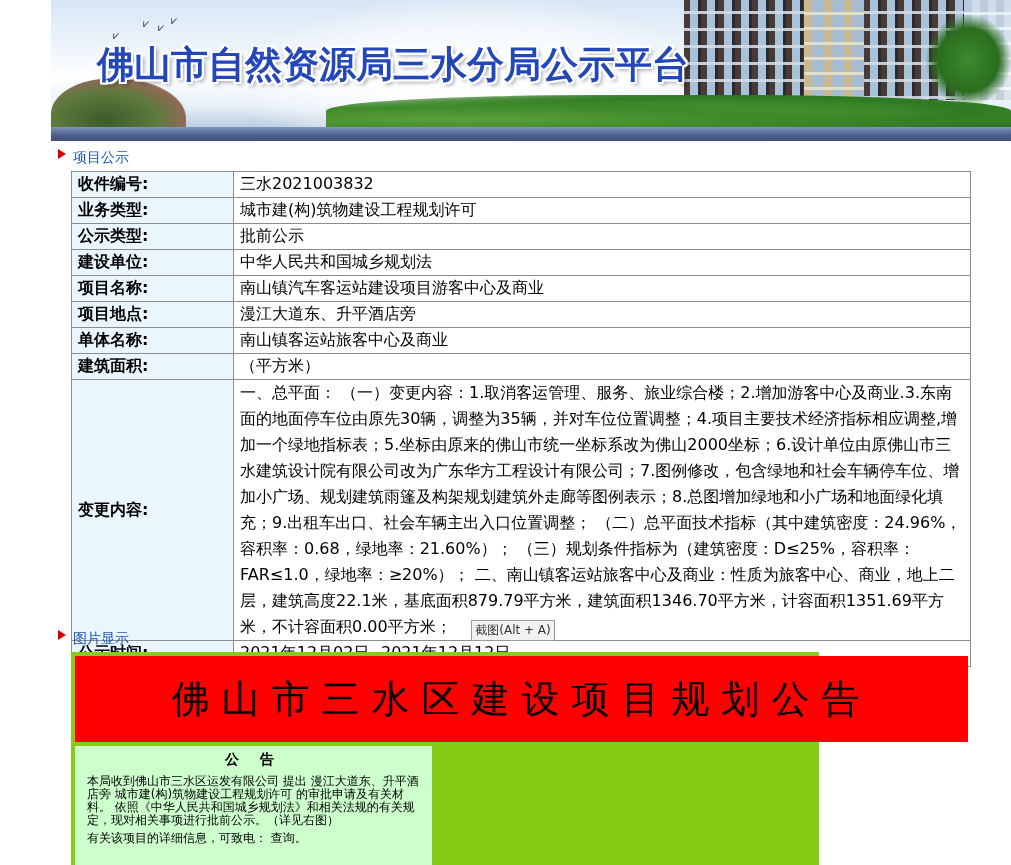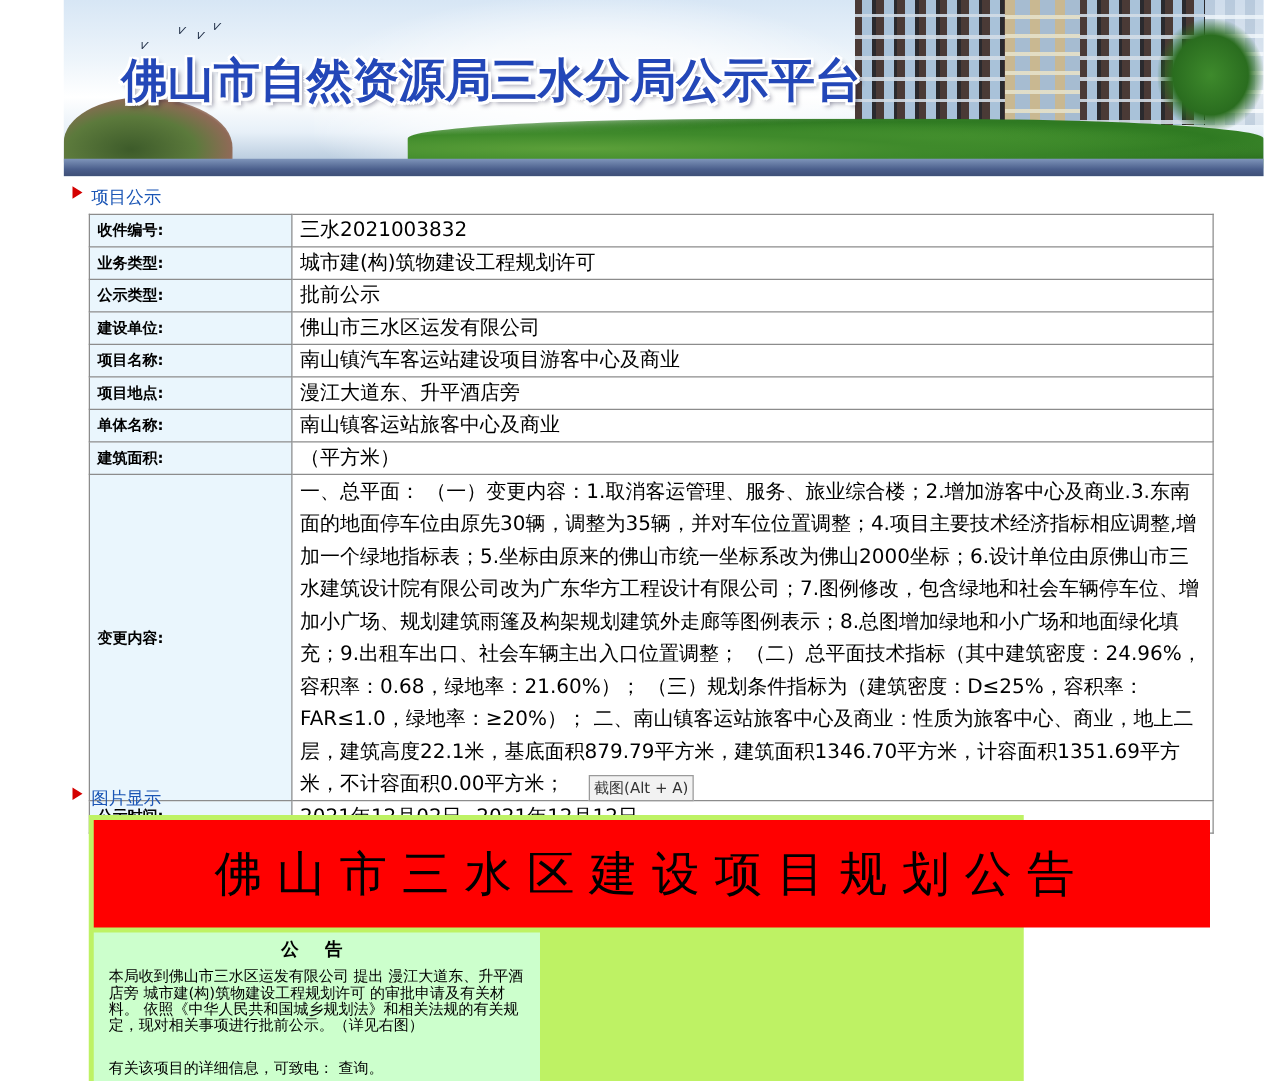--- a/index.html
+++ b/index.html
@@ -48,37 +48,37 @@
     }
 
     
     .section-head { position: absolute; left: 58px; height: 18px; display: flex; align-items: flex-start; }
     .section-head .tri { width: 0; height: 0; border-top: 5px solid transparent; border-bottom: 5px solid transparent; border-left: 8px solid #d40000; margin-right: 7px; }
     .section-head .label { font-size: 14px; color: #1a55b5; }
 
     
     .info-table { position: absolute; left: 71px; top: 171px; width: 900px; border-collapse: collapse; }
     .info-table td { border: 1px solid #8c8c8c; height: 26px; vertical-align: middle; }
-    .info-table td.k { width: 162px; background: #eaf6fd; padding-left: 6px; font-weight: bold; font-size: 12px; color: #000; }
+    .info-table td.k { width: 162px; background: #eaf6fd; padding-left: 6px; font-weight: bold; font-size: 16px; color: #000; }
     .info-table td.v { background: #ffffff; padding-left: 6px; font-size: 16px; }
     .info-table td.v.multi { line-height: 26px; padding: 0 4px 0 6px; height: 208px; }
 
     
     .shot-btn { position: absolute; left: 471px; top: 620px; width: 84px; height: 21px; border: 1px solid #9a9a9a; background: #f2f2f2;
       font-size: 12px; color: #333; display: flex; align-items: center; justify-content: center; cursor: pointer; }
 
     
-    .notice { position: absolute; left: 71px; top: 652px; width: 748px; height: 213px; background: #bef264; }
+    .notice { position: absolute; left: 71px; top: 652px; width: 748px; height: 213px; background: #84cc16; }
     .notice .headline { position: absolute; left: 4px; top: 4px; width: 893px; height: 86px; background: #ff0000;
       display: flex; align-items: center; justify-content: center; }
     .notice .headline span { font-size: 38px; letter-spacing: 12px; color: #000; font-family: "DejaVu Sans", sans-serif; }
     .notice .left { position: absolute; left: 4px; top: 94px; width: 357px; height: 119px; background: #ccffcc; }
     .notice .left .title { text-align: center; font-weight: bold; font-size: 14px; margin-top: 5px; letter-spacing: 8px; }
     .notice .left .body { font-size: 12px; line-height: 13px; padding: 6px 10px 0 12px; color: #000; }
-    .notice .left .body p + p { margin-top: 21px; }
+    .notice .left .body p + p { margin-top: 5px; }
     .notice .right { position: absolute; left: 365px; top: 94px; width: 532px; height: 119px; background: #ccffcc; }
     .notice .right .title { font-weight: bold; font-size: 11px; margin: 6px 0 0 8px; }
     .notice .right .drawing-frame { position: absolute; left: 6px; top: 25px; width: 520px; height: 94px; background: #000; }
     .notice .right .drawing { position: absolute; left: 181px; top: 10px; width: 165px; height: 84px; background: #ffffff; overflow: hidden; }
     .drawing .site { position: absolute; left: 25px; top: 20px; width: 75px; height: 60px; border: 1px dashed #666;
       transform: rotate(-18deg);
       background: repeating-linear-gradient(0deg, rgba(0,0,0,0) 0 5px, rgba(120,120,120,0.4) 5px 6px),
                   repeating-linear-gradient(90deg, rgba(0,0,0,0) 0 7px, rgba(120,120,120,0.35) 7px 8px); }
     .drawing .legend { position: absolute; left: 120px; top: 25px; width: 25px; height: 28px; border: 1px solid #999;
       background: repeating-linear-gradient(180deg, #fff 0 3px, #bbb 3px 4px); }
@@ -121,21 +121,21 @@
     <tr>
       <td class="k">业务类型:</td>
       <td class="v">城市建(构)筑物建设工程规划许可</td>
     </tr>
     <tr>
       <td class="k">公示类型:</td>
       <td class="v">批前公示</td>
     </tr>
     <tr>
       <td class="k">建设单位:</td>
-      <td class="v">佛山市三水区运发有限公司</td>
+      <td class="v">中华人民共和国城乡规划法</td>
     </tr>
     <tr>
       <td class="k">项目名称:</td>
       <td class="v">南山镇汽车客运站建设项目游客中心及商业</td>
     </tr>
     <tr>
       <td class="k">项目地点:</td>
       <td class="v">漫江大道东、升平酒店旁</td>
     </tr>
     <tr>

